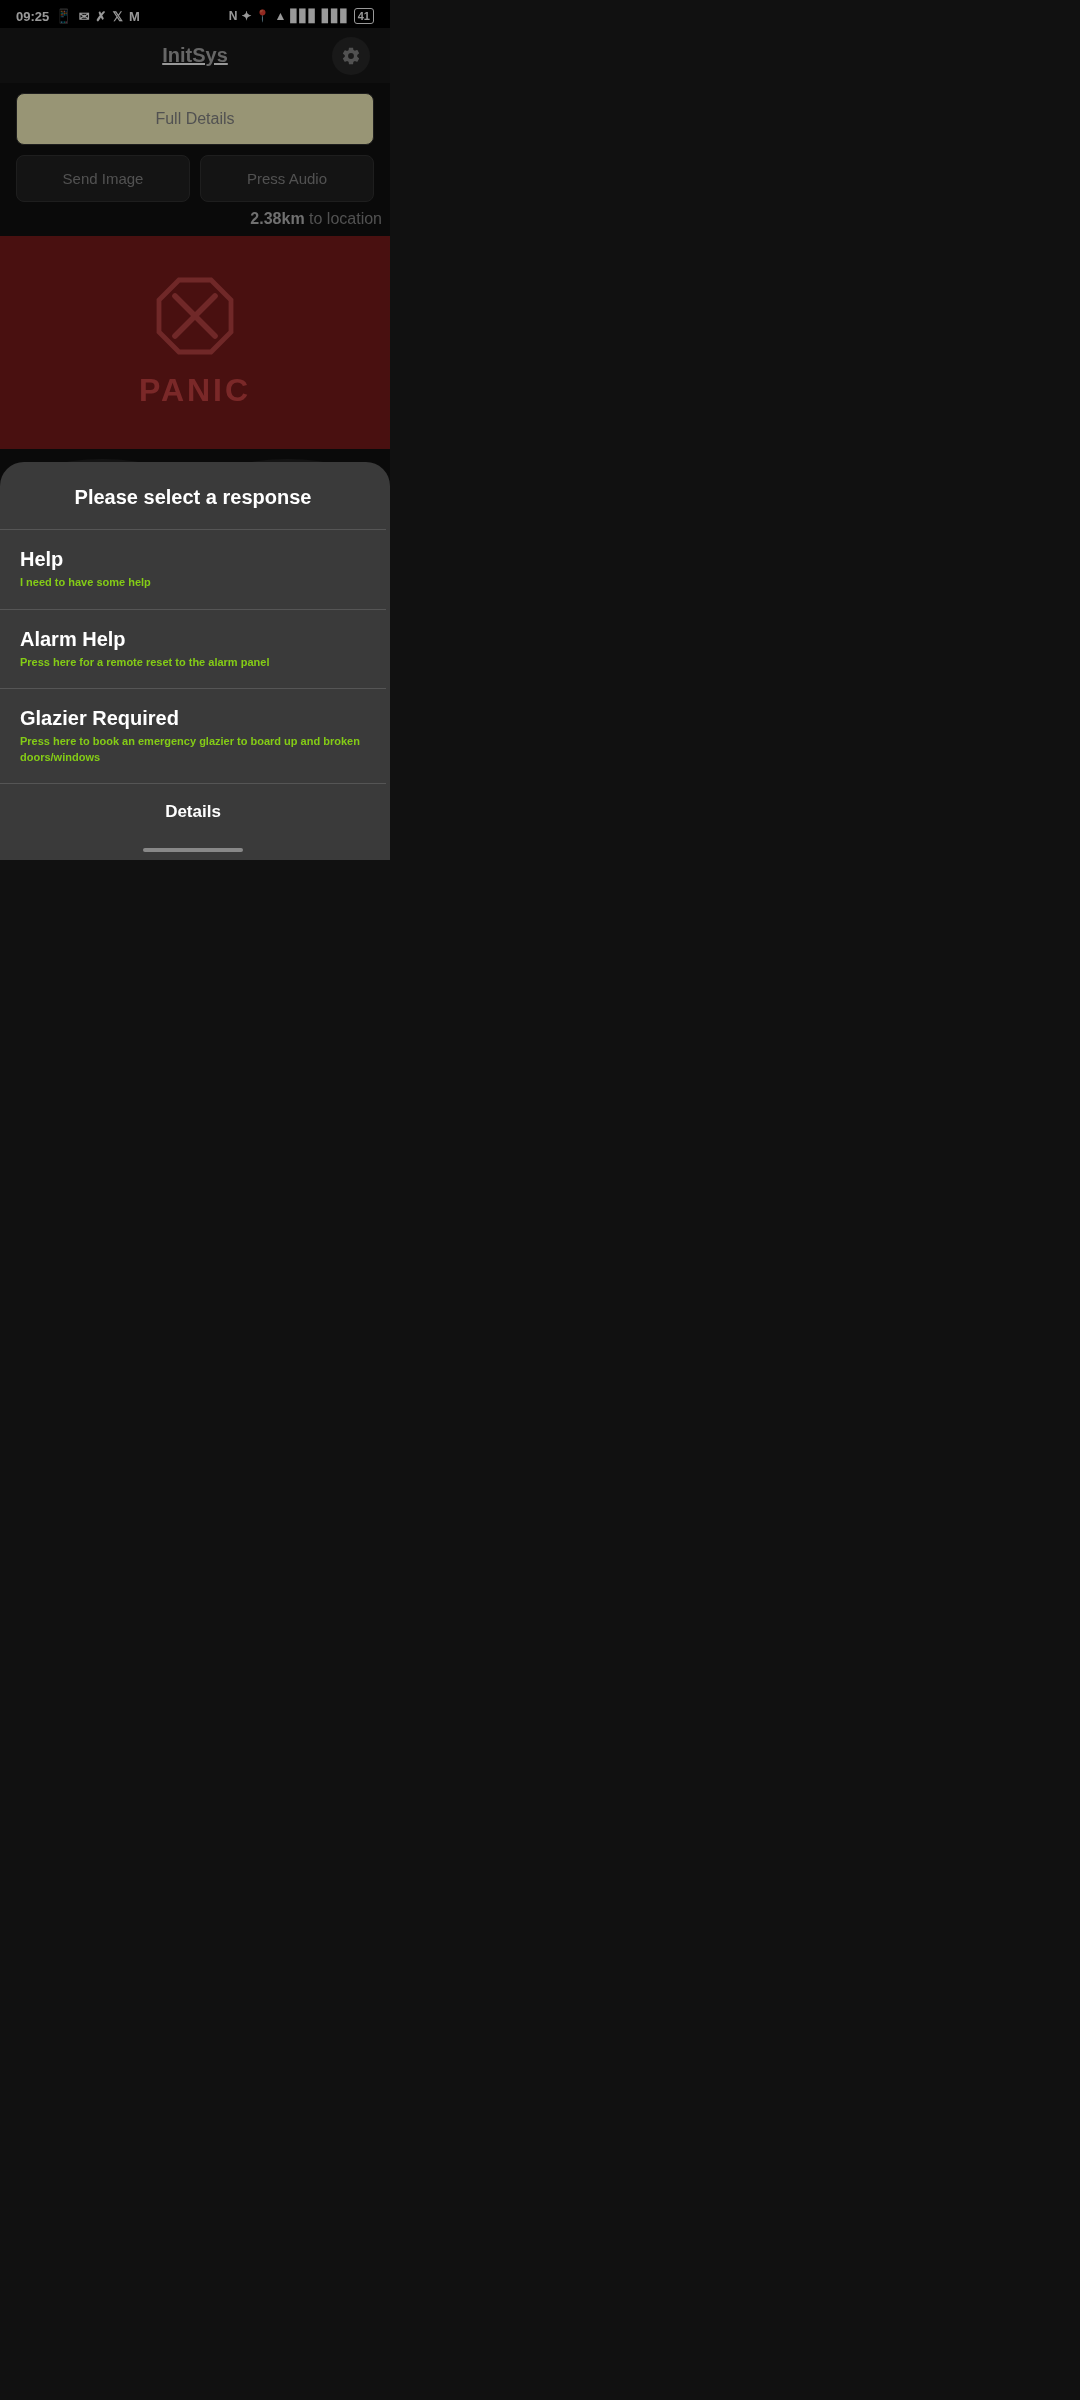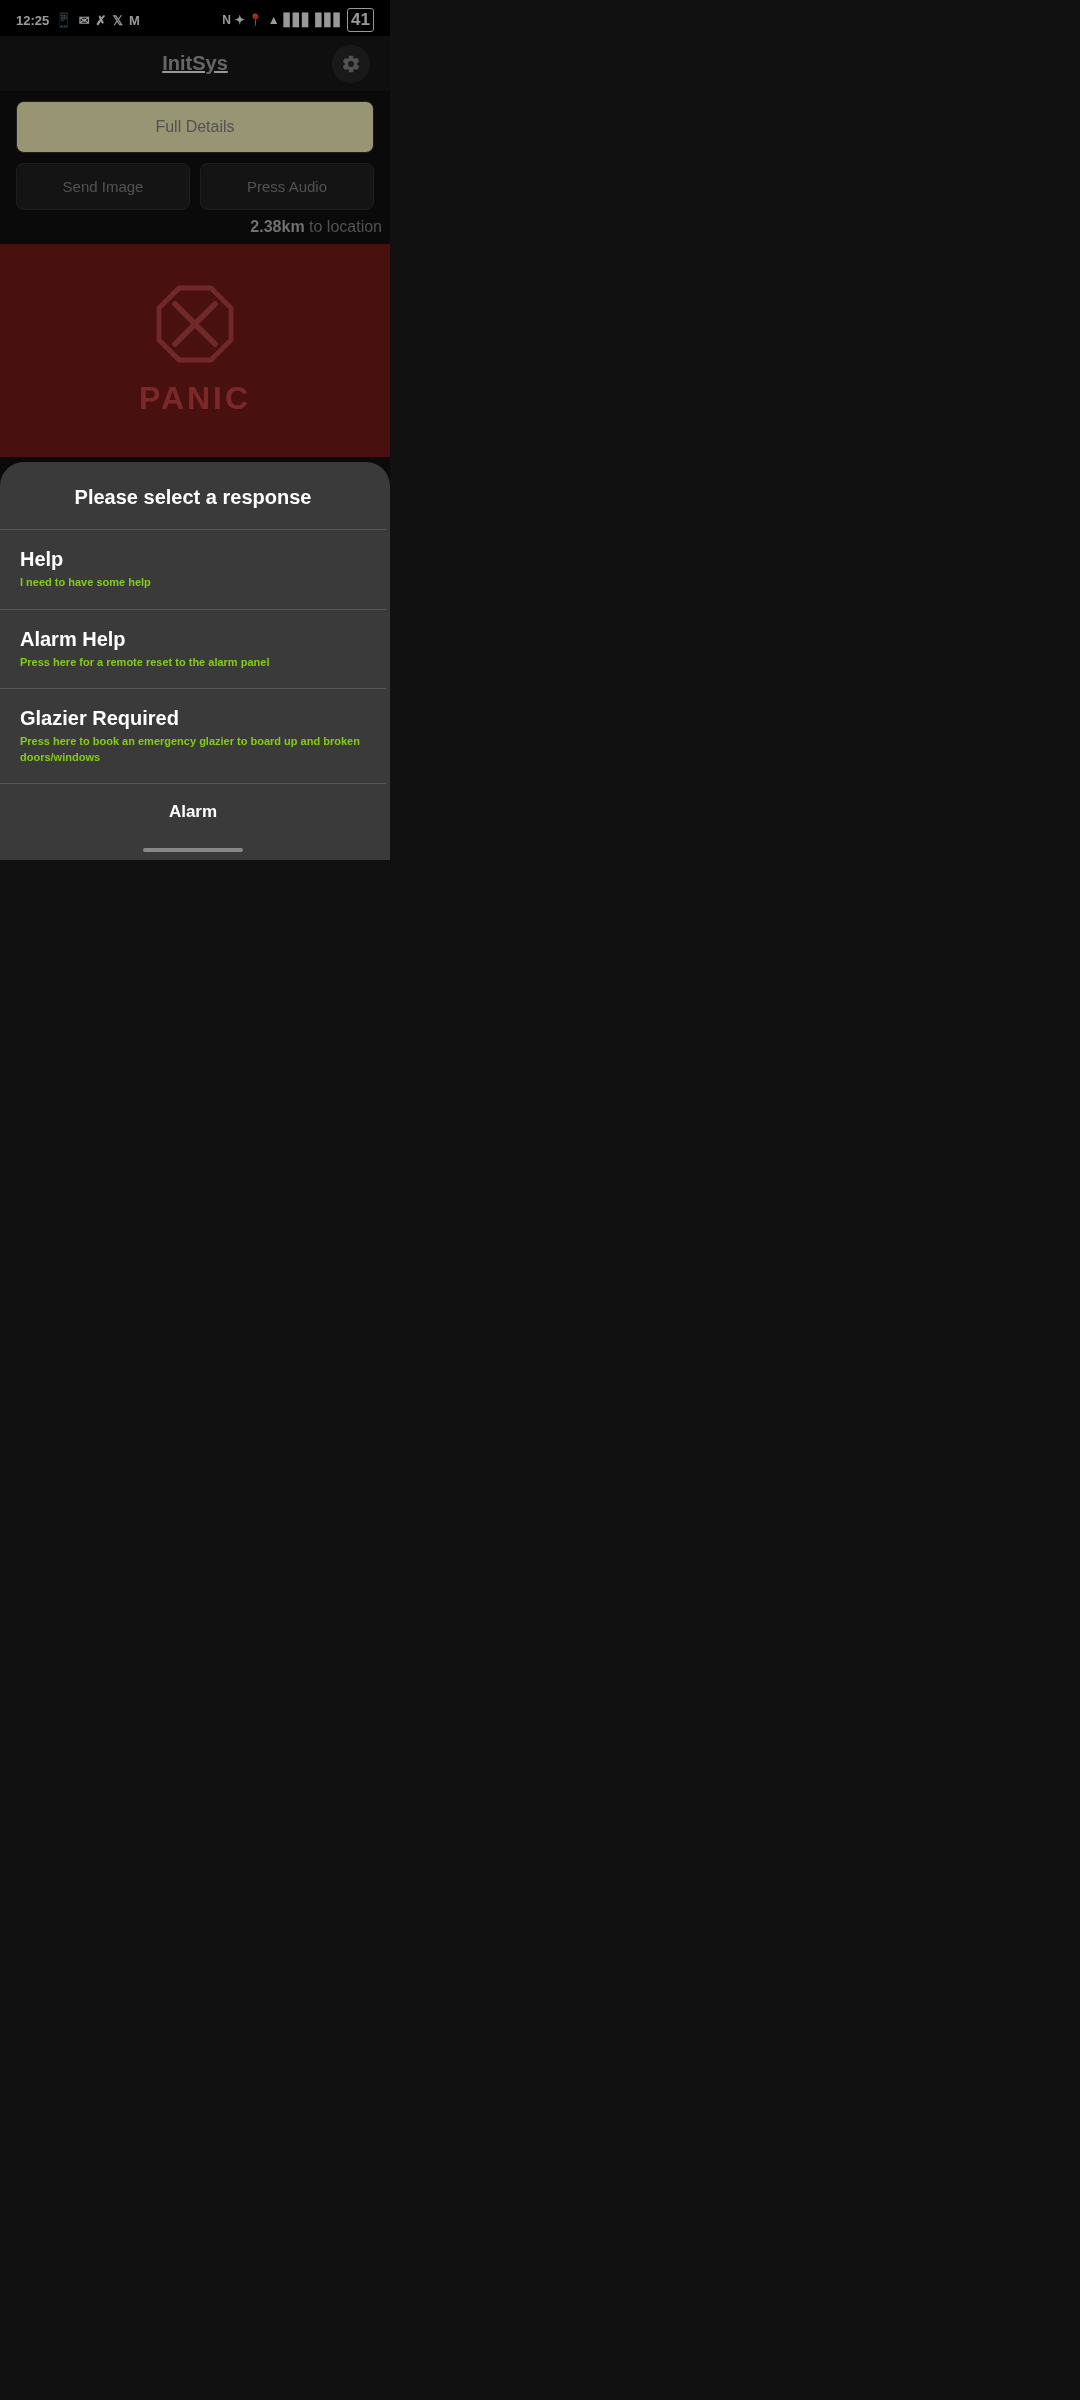--- a/index.html
+++ b/index.html
@@ -25,21 +25,21 @@
       font-size: 13px;
       font-weight: 600;
       color: #fff;
     }
     .status-left { display: flex; align-items: center; gap: 6px; }
     .status-right { display: flex; align-items: center; gap: 4px; font-size: 12px; }
     .battery-box {
       border: 1.5px solid #fff;
       border-radius: 3px;
       padding: 1px 3px;
-      font-size: 17px;
+      font-size: 11px;
       position: relative;
     }
 
     
     .header {
       display: flex;
       justify-content: center;
       align-items: center;
       padding: 16px 20px;
       background: #1a1a1a;
@@ -234,21 +234,21 @@
     }
   </style>
 </head>
 <body>
 
 
 
 
 <div class="status-bar">
   <div class="status-left">
-    <span>12:25</span>
+    <span>09:25</span>
 
     <span style="font-size:14px;">📱</span>
     <span style="font-size:13px;">✉</span>
     <span style="font-size:13px;">✗</span>
     <span style="font-size:13px;">𝕏</span>
     <span style="font-size:13px;">M</span>
   </div>
   <div class="status-right">
     <span>N</span>
     <span>✦</span>
@@ -325,21 +325,21 @@
     <div class="response-item">
       <div class="response-title">Alarm Help</div>
       <div class="response-desc">Press here for a remote reset to the alarm panel</div>
     </div>
 
     <div class="response-item">
       <div class="response-title">Glazier Required</div>
       <div class="response-desc">Press here to book an emergency glazier to board up and broken doors/windows</div>
     </div>
 
-    <button class="cancel-btn">Alarm</button>
+    <button class="cancel-btn">Details</button>
 
     <div class="home-indicator">
       <div class="home-bar"></div>
     </div>
   </div>
 </div>
 
 
 
 </body></html>

